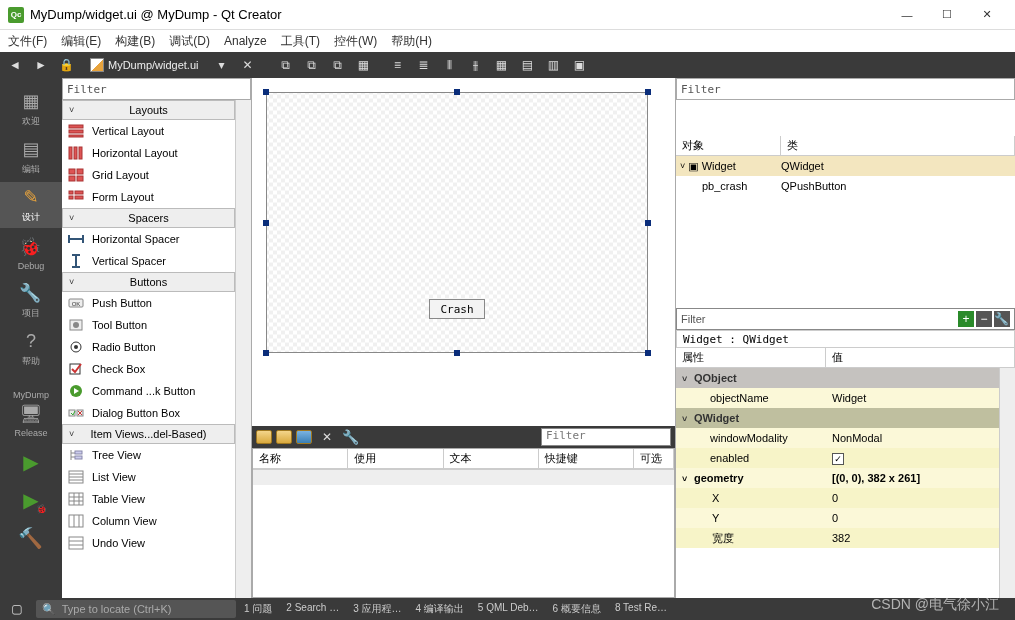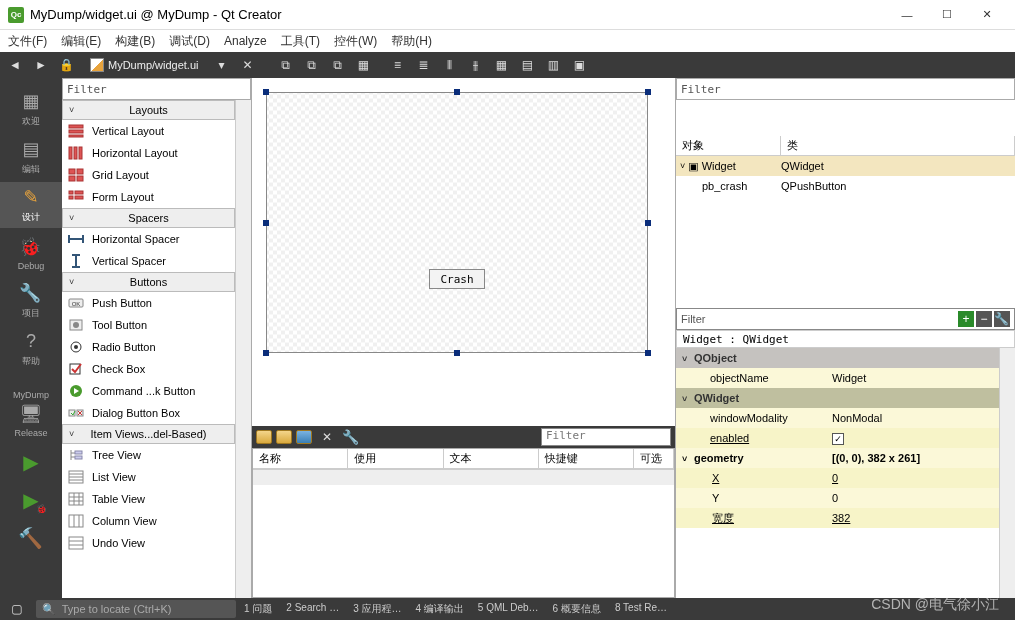--- a/index.html
+++ b/index.html
@@ -34,21 +34,21 @@
 .wscroll { flex:1; overflow:hidden; }
 .wsb { width:16px; background:#eee; border-left:1px solid #ccc; }
 .wbwrap{display:flex;flex:1;overflow:hidden;}
 .canvas { flex:1; display:flex; flex-direction:column; }
 .designarea{ flex:1; background:#fff; position:relative; padding: 14px; overflow:hidden; }
 .form { position:relative; width:382px; height:261px; background: repeating-conic-gradient(#f0f0f0 0% 25%, #ffffff 0% 50%) 50% / 8px 8px; border:1px solid #888; }
 .handle { position:absolute; width:6px; height:6px; background:#0a2d7a; }
 .h-tl{top:-4px;left:-4px;} .h-tm{top:-4px;left:calc(50% - 3px);} .h-tr{top:-4px;right:-4px;}
 .h-ml{top:calc(50% - 3px);left:-4px;} .h-mr{top:calc(50% - 3px);right:-4px;}
 .h-bl{bottom:-4px;left:-4px;} .h-bm{bottom:-4px;left:calc(50% - 3px);} .h-br{bottom:-4px;right:-4px;}
-.crashbtn{position:absolute;left:162px;top:176px;width:56px;height:20px;background:#f3f3f3;border:1px solid #888;font-family:monospace;font-size:11px;display:flex;align-items:center;justify-content:center;}
+.crashbtn{position:absolute;left:162px;top:206px;width:56px;height:20px;background:#f3f3f3;border:1px solid #888;font-family:monospace;font-size:11px;display:flex;align-items:center;justify-content:center;}
 .actionbar{height:22px;background:#3a3a3a;display:flex;align-items:center;padding:0 4px;gap:4px;}
 .actfilter{flex:1;height:18px;border:1px solid #888;background:#fff;margin-left:auto;max-width:130px;font-size:11px;font-family:monospace;padding:0 4px;color:#777;}
 .actiontable{flex:0 0 150px;background:#fff;border:1px solid #aaa;}
 .acthead{display:flex;height:20px;border-bottom:1px solid #ccc;background:#fff;}
 .actcol{flex:1;padding:2px 6px;font-size:11px;border-right:1px solid #ccc;}
 .hscrollrow{height:16px;background:#eee;border-top:1px solid #ccc;display:flex;}
 .rightpane{width:340px;display:flex;flex-direction:column;border-left:1px solid #aaa;}
 .objinsp{flex:0 0 230px;display:flex;flex-direction:column;}
 .objhead{display:flex;height:20px;border-bottom:1px solid #ccc;margin-top:36px;}
 .objcol{padding:2px 6px;font-size:11px;border-right:1px solid #ccc;}
@@ -64,21 +64,21 @@
 .propheader{height:18px;background:#fff;border:1px solid #ccc;padding:2px 6px;font-family:monospace;font-size:11px;}
 .propcols{display:flex;height:20px;border-bottom:1px solid #ccc;}
 .pcol{padding:2px 6px;font-size:11px;border-right:1px solid #ccc;}
 .pcol1{width:150px;}
 .propbody{flex:1;overflow:hidden;display:flex;}
 .proprows{flex:1;}
 .prow{display:flex;height:20px;align-items:center;font-size:11px;}
 .prow.qo{background:#c5c2bf;color:#333;font-weight:bold;}
 .prow.qw{background:#bfbf9f;color:#333;font-weight:bold;}
 .prow.y{background:#fbf8d8;}
-.prow.y2{background:#f7f4c8;text-decoration:underline;}
+.prow.y2{background:#f7f4c8;}
 .prow .k{width:150px;padding-left:34px;}
 .prow.qo .k,.prow.qw .k{padding-left:6px;}
 .prow .v{flex:1;padding-left:6px;}
 .prow .chv{width:12px;display:inline-block;font-size:9px;}
 .propscroll{width:16px;background:#eee;border-left:1px solid #ccc;}
 .statusbar{height:22px;background:#3a3a3a;display:flex;align-items:center;color:#ccc;font-size:11px;padding:0 6px;gap:8px;}
 .locate{flex:0 0 200px;height:18px;background:#555;border-radius:2px;display:flex;align-items:center;padding:0 6px;color:#aaa;gap:6px;}
 .statusbar .sitem{white-space:nowrap;font-size:10px;}
 .watermark{position:absolute;right:16px;bottom:6px;color:rgba(200,200,200,0.85);font-size:14px;pointer-events:none;}
 .chk{width:12px;height:12px;border:1px solid #555;display:inline-flex;align-items:center;justify-content:center;font-size:9px;background:#fff;}
@@ -427,20 +427,24 @@
 
     <div class="propfilter">
       <span>Filter</span>
       <div class="pficons">
         <div class="pfic plus">+</div>
         <div class="pfic">−</div>
         <div class="pfic">🔧</div>
       </div>
     </div>
     <div class="propheader">Widget : QWidget</div>
+    <div class="propcols">
+      <div class="pcol pcol1">属性</div>
+      <div class="pcol" style="flex:1;">值</div>
+    </div>
     <div class="propbody">
       <div class="proprows">
         <div class="prow qo">
             <span class="k"><span class="chv">˅</span><span>QObject</span></span>
             <span class="v"></span>
           </div>
         <div class="prow y">
             <span class="k">objectName</span>
             <span class="v">Widget</span>
           </div>

